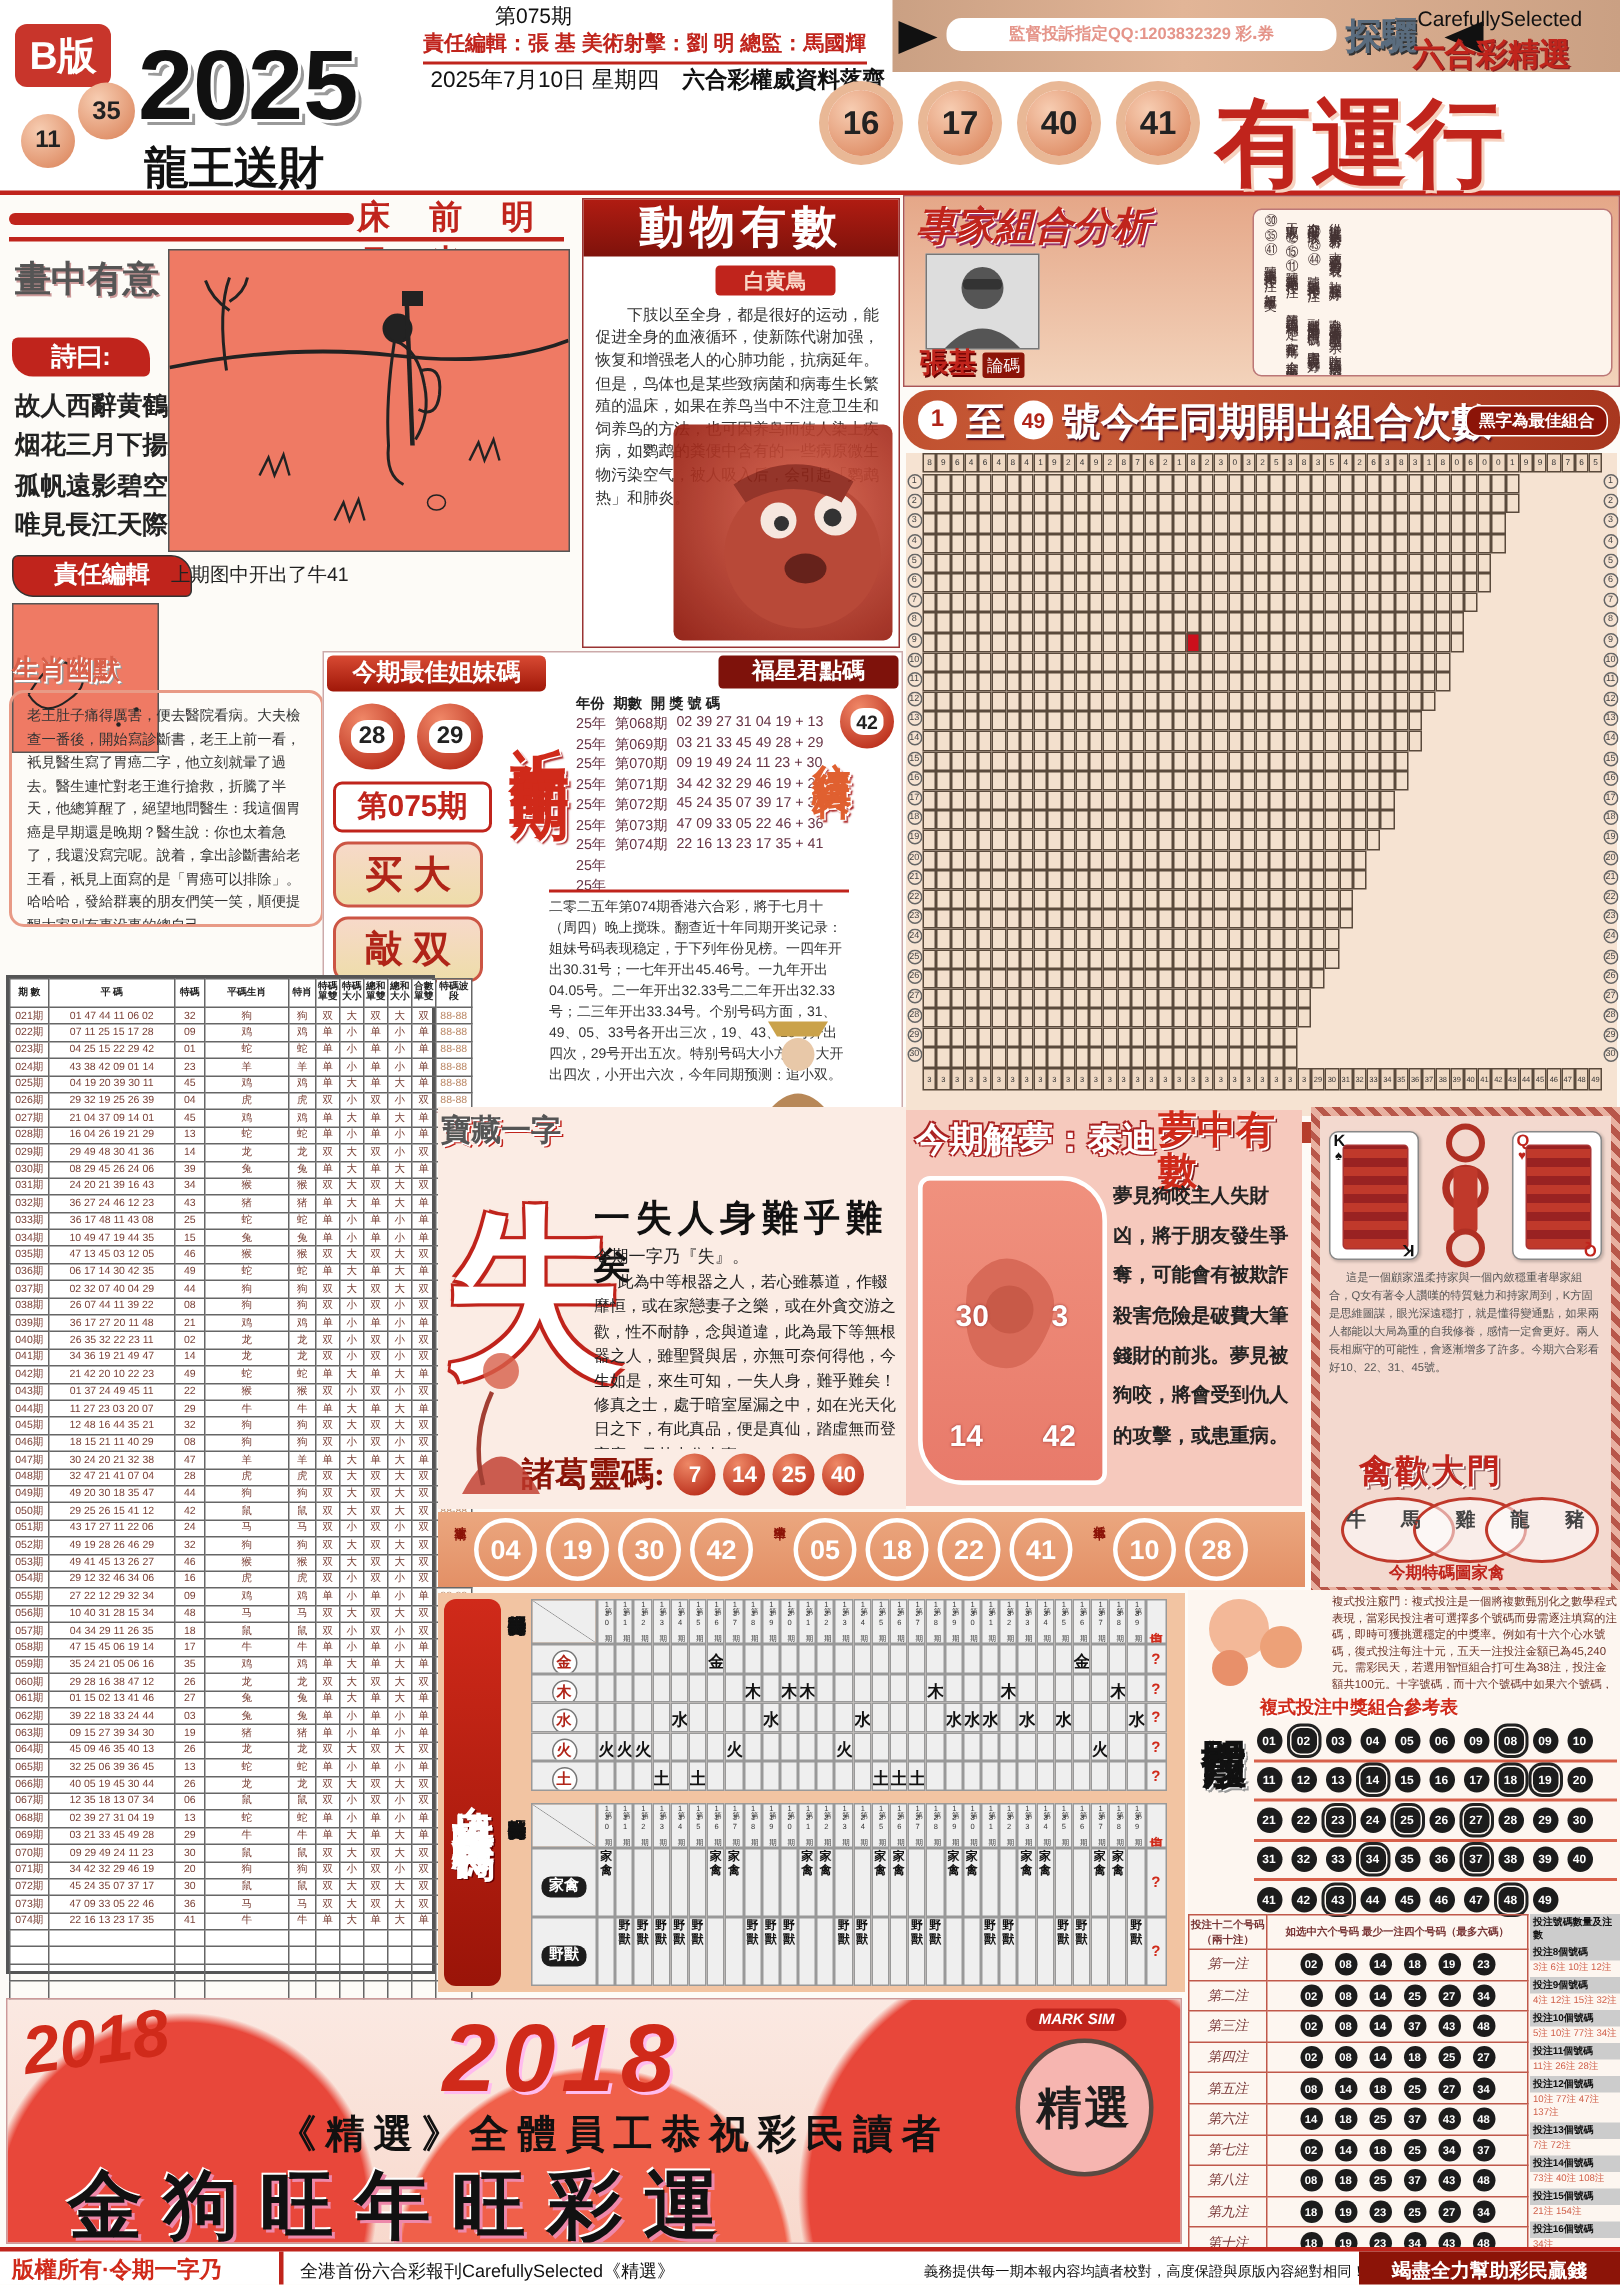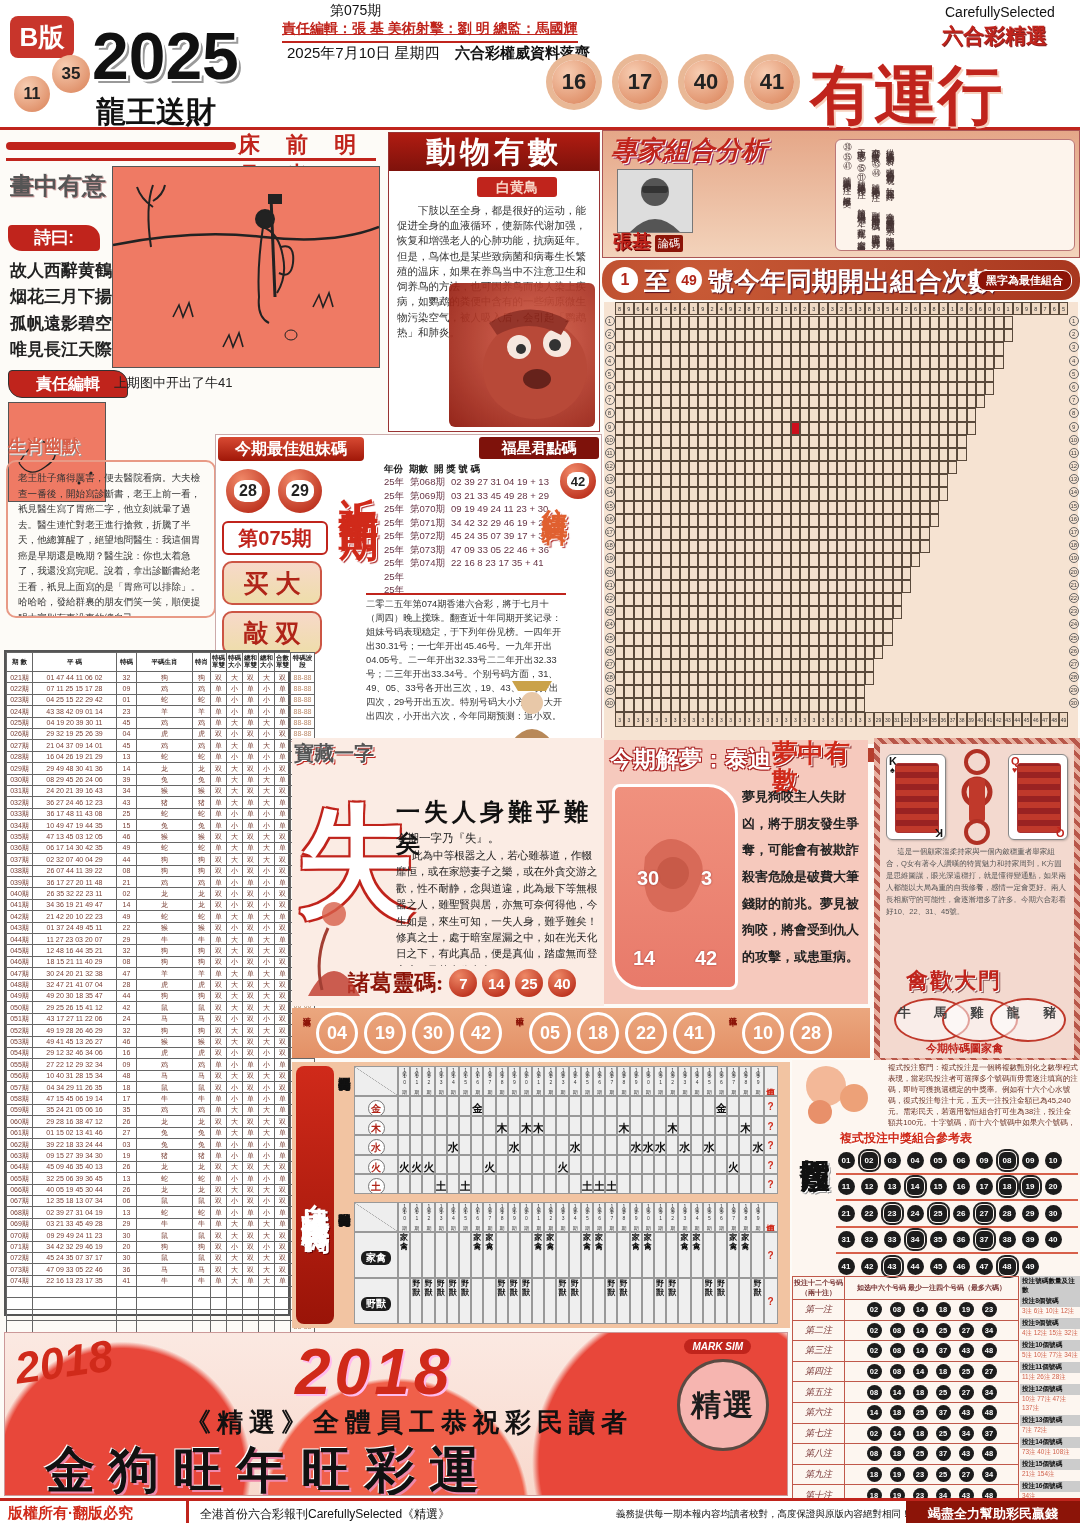--- a/index.html
+++ b/index.html
@@ -126,30 +126,36 @@
 </head>
 <body>
 
 <div id="hdr" class="abs">
   <div class="abs bban" style="left:10px;top:16px;width:64px;height:42px;font-size:26px;line-height:42px;">B版</div>
   <div class="abs ball salmon-ball" style="left:52px;top:55px;width:38px;height:38px;font-size:17px;">35</div>
   <div class="abs ball salmon-ball" style="left:14px;top:76px;width:36px;height:36px;font-size:16px;">11</div>
   <div class="abs y2025" style="left:92px;top:18px;font-size:66px;">2025</div>
   <div class="abs" style="left:96px;top:92px;font-size:30px;font-weight:900;color:#111;">龍王送財</div>
   <div class="abs" style="left:330px;top:2px;font-size:14px;color:#111;">第075期</div>
-  <div class="abs redline" style="left:282px;top:20px;font-size:14px;border-bottom:2px solid #c0241c;padding-bottom:3px;text-decoration:underline;">責任編輯：張 基  美術射擊：劉 明  總監：馬國輝</div>
+  <div class="abs redline" style="left:282px;top:20px;font-size:14px;border-bottom:2px solid #c0241c;padding-bottom:3px;">責任編輯：張 基  美術射擊：劉 明  總監：馬國輝</div>
   <div class="abs" style="left:287px;top:44px;font-size:15px;color:#111;">2025年7月10日  星期四</div>
   <div class="abs" style="left:455px;top:44px;font-size:15px;font-weight:bold;color:#111;">六合彩權威資料落齊</div>
   <div class="abs" style="left:552px;top:60px;display:flex;gap:22px;">
       <div class="ball salmon-ball" style="width: 44px; height: 44px; font-size: 22px; box-shadow: rgb(233, 184, 150) 0px 0px 0px 6px;">16</div>
       <div class="ball salmon-ball" style="width: 44px; height: 44px; font-size: 22px; box-shadow: rgb(233, 184, 150) 0px 0px 0px 6px;">17</div>
       <div class="ball salmon-ball" style="width: 44px; height: 44px; font-size: 22px; box-shadow: rgb(233, 184, 150) 0px 0px 0px 6px;">40</div>
       <div class="ball salmon-ball" style="width: 44px; height: 44px; font-size: 22px; box-shadow: rgb(233, 184, 150) 0px 0px 0px 6px;">41</div>
     </div>
   <div class="abs bigred" style="left:810px;top:52px;font-size:64px;">有運行</div>
+  <div class="abs collage" style="left:595px;top:0;width:485px;height:48px;">
+    <div class="abs arrow" style="left:4px;top:14px;border-left:26px solid #111;"></div>
+    <div class="abs qqpill" style="left:36px;top:12px;width:260px;height:22px;font-size:11px;line-height:22px;text-align:center;">監督投訴指定QQ:1203832329 彩․券</div>
+    <div class="abs stamp" style="left:302px;top:8px;font-size:24px;">探驪</div>
+    <div class="abs arrow" style="left:368px;top:14px;border-right:26px solid #111;"></div>
+  </div>
   <div class="abs" style="left:945px;top:4px;font-size:14px;color:#111;">CarefullySelected</div>
   <div class="abs" style="left:942px;top:22px;font-size:21px;font-weight:900;color:#c0241c;text-shadow:1px 1px 0 #822;">六合彩精選</div>
 </div>
 
 <div class="abs" style="left:0;top:130px;width:382px;height:302px;">
   <div class="abs titlebar" style="left:6px;top:12px;width:230px;"></div>
   <div class="abs poemtitle" style="left:238px;top:0px;">床 前 明 月 光</div>
   <div class="abs" style="left:6px;top:28px;width:370px;border-bottom:3px solid #c0241c;"></div>
   <div class="abs" style="left:10px;top:40px;font-size:24px;font-weight:900;color:#555;text-shadow:1px 1px 0 #c99;">畫中有意</div>
   <div class="abs lblred" style="left:8px;top:95px;width:92px;height:26px;font-size:17px;line-height:26px;">詩曰:</div>
@@ -315,21 +321,21 @@
           <span>45 24 35 07 39 17 + 30</span>
         </div>
         <div class="fortune-num" style="display: flex; gap: 6px; height: 13.5px; white-space: nowrap;">
           <span>25年</span>
           <span>第073期</span>
           <span>47 09 33 05 22 46 + 36</span>
         </div>
         <div class="fortune-num" style="display: flex; gap: 6px; height: 13.5px; white-space: nowrap;">
           <span>25年</span>
           <span>第074期</span>
-          <span>22 16 8 23 17 35 + 41</span>
+          <span>22 16 13 23 17 35 + 41</span>
         </div>
         <div class="fortune-num" style="display: flex; gap: 6px; height: 13.5px; white-space: nowrap;">
           <span>25年</span>
           <span></span>
           <span></span>
         </div>
         <div class="fortune-num" style="display: flex; gap: 6px; height: 13.5px; white-space: nowrap;">
           <span>25年</span>
           <span></span>
           <span></span>
@@ -1418,18 +1424,18 @@
 <div id="banner" class="abs" style="left:4px;top:1332px;width:782px;height:162px;overflow:hidden;">
   <div class="abs b2018" style="left:10px;top:4px;font-size:44px;transform:rotate(-8deg);">2018</div>
   <div class="abs b2018" style="left:290px;top:2px;font-size:64px;letter-spacing:4px;text-shadow:2px 2px 0 #fbe;">2018</div>
   <div class="abs" style="right:36px;top:6px;background:#c0241c;color:#fff;font-style:italic;font-size:10px;font-weight:bold;padding:2px 8px;border-radius:8px;">MARK SIM</div>
   <div class="abs seal" style="right:18px;top:26px;width:86px;height:86px;font-size:30px;letter-spacing:2px;">精選</div>
   <div class="abs greet2" style="left:40px;top:104px;font-size:50px;">金狗旺年旺彩運</div>
   <div class="abs greet1" style="left:180px;top:72px;font-size:26px;">《精選》全體員工恭祝彩民讀者</div>
 </div>
 
 <div id="footer" class="abs" style="left:0;top:1498px;width:1080px;height:25px;">
-  <div class="abs foot-copy" style="left:8px;top:3px;font-size:15px;">版權所有·翻版必究</div>
+  <div class="abs foot-copy" style="left:8px;top:3px;font-size:15px;">版權所有·令期一字乃</div>
   <div class="abs" style="left:186px;top:0;width:3px;height:25px;background:#c0241c;"></div>
   <div class="abs" style="left:200px;top:5px;font-size:12px;color:#111;">全港首份六合彩報刊CarefullySelected《精選》</div>
   <div class="abs" style="left:616px;top:7px;font-size:9.5px;color:#111;">義務提供每一期本報内容均讀者校對，高度保證與原版內容絕對相同！</div>
   <div class="abs foot-dark" style="left:906px;top:0;width:174px;height:25px;font-size:13px;">竭盡全力幫助彩民贏錢</div>
 </div>
 
 </body></html>

